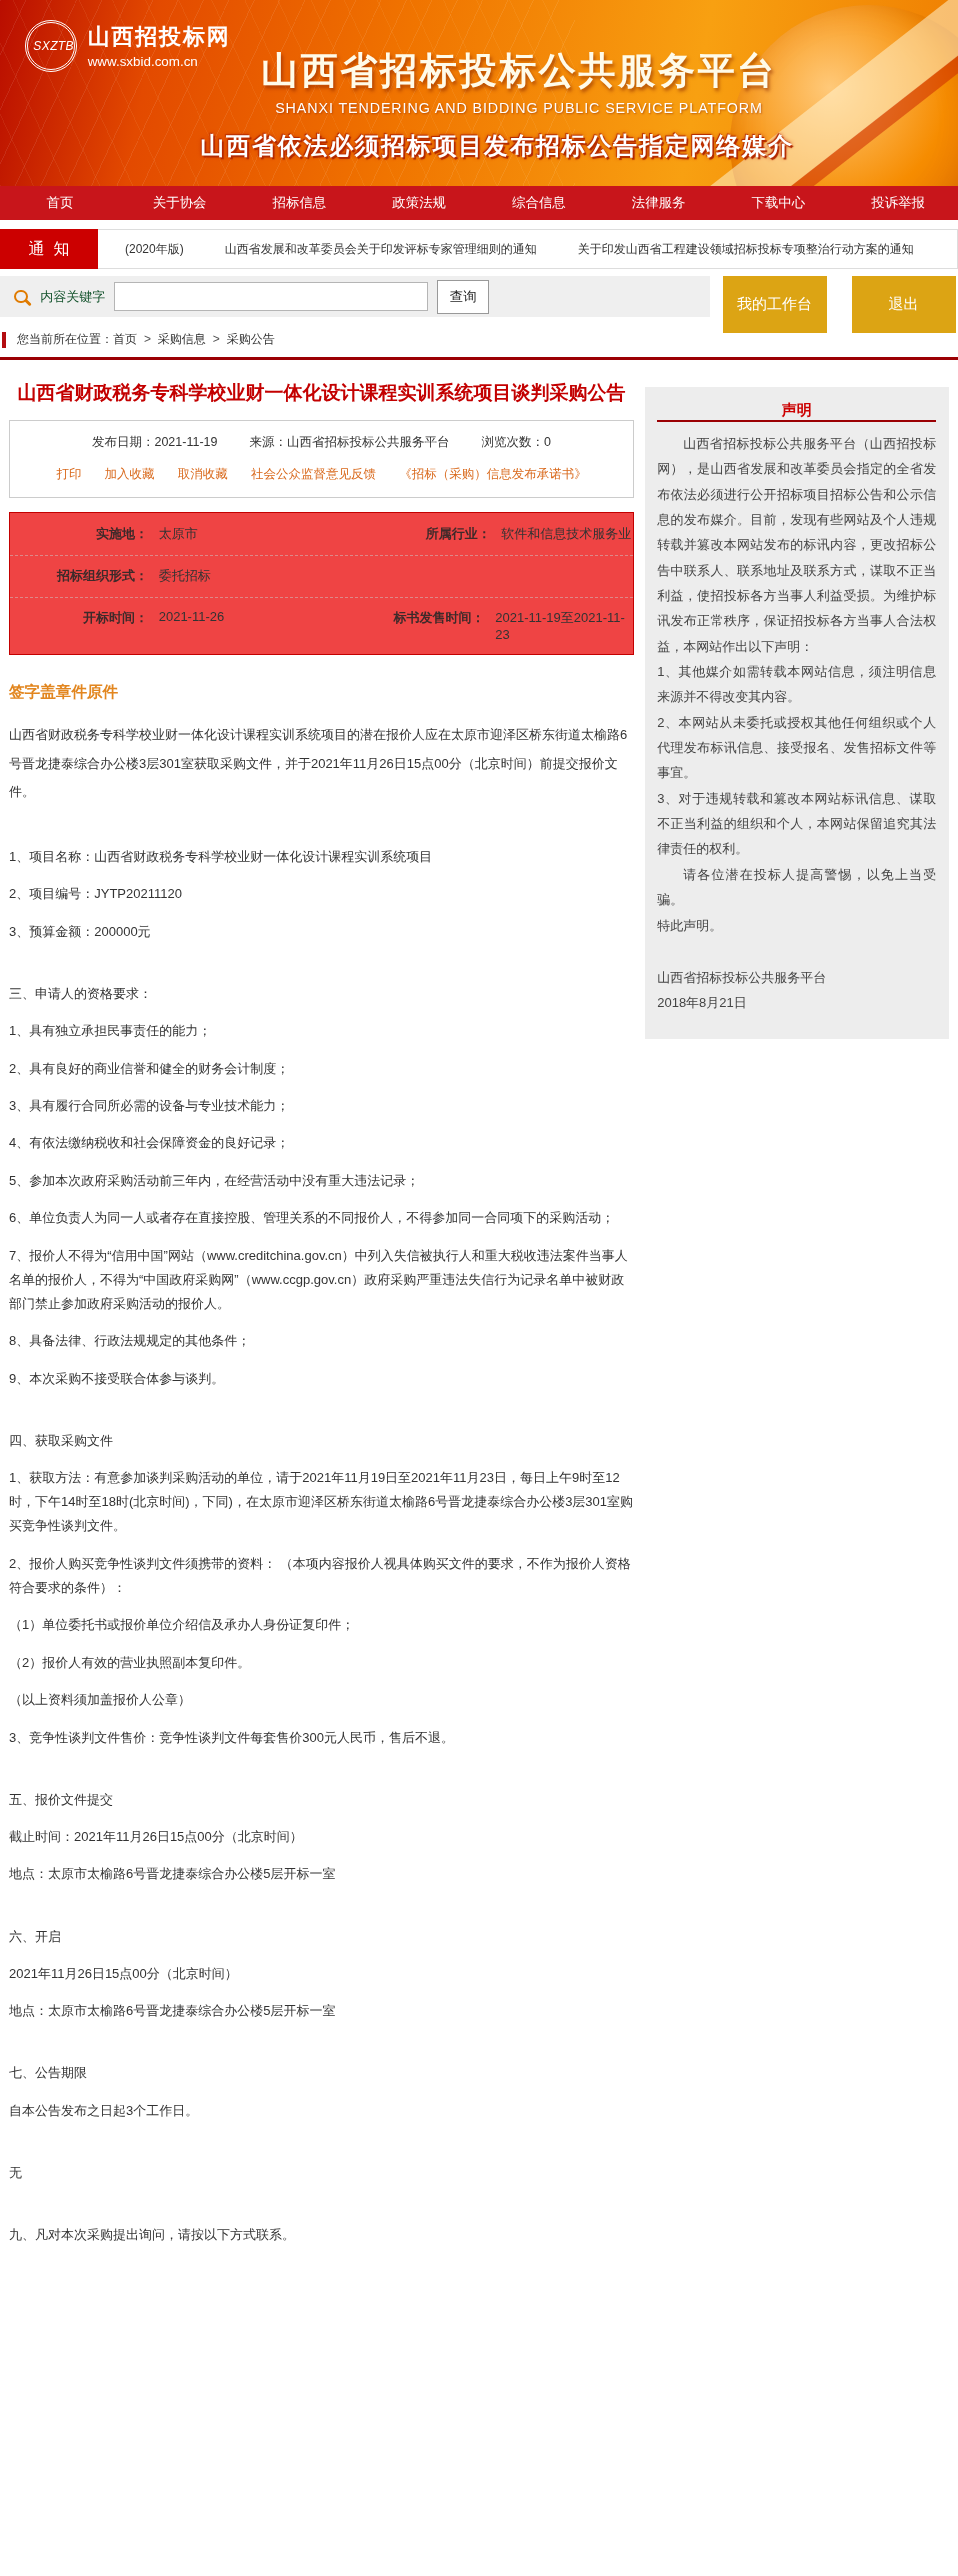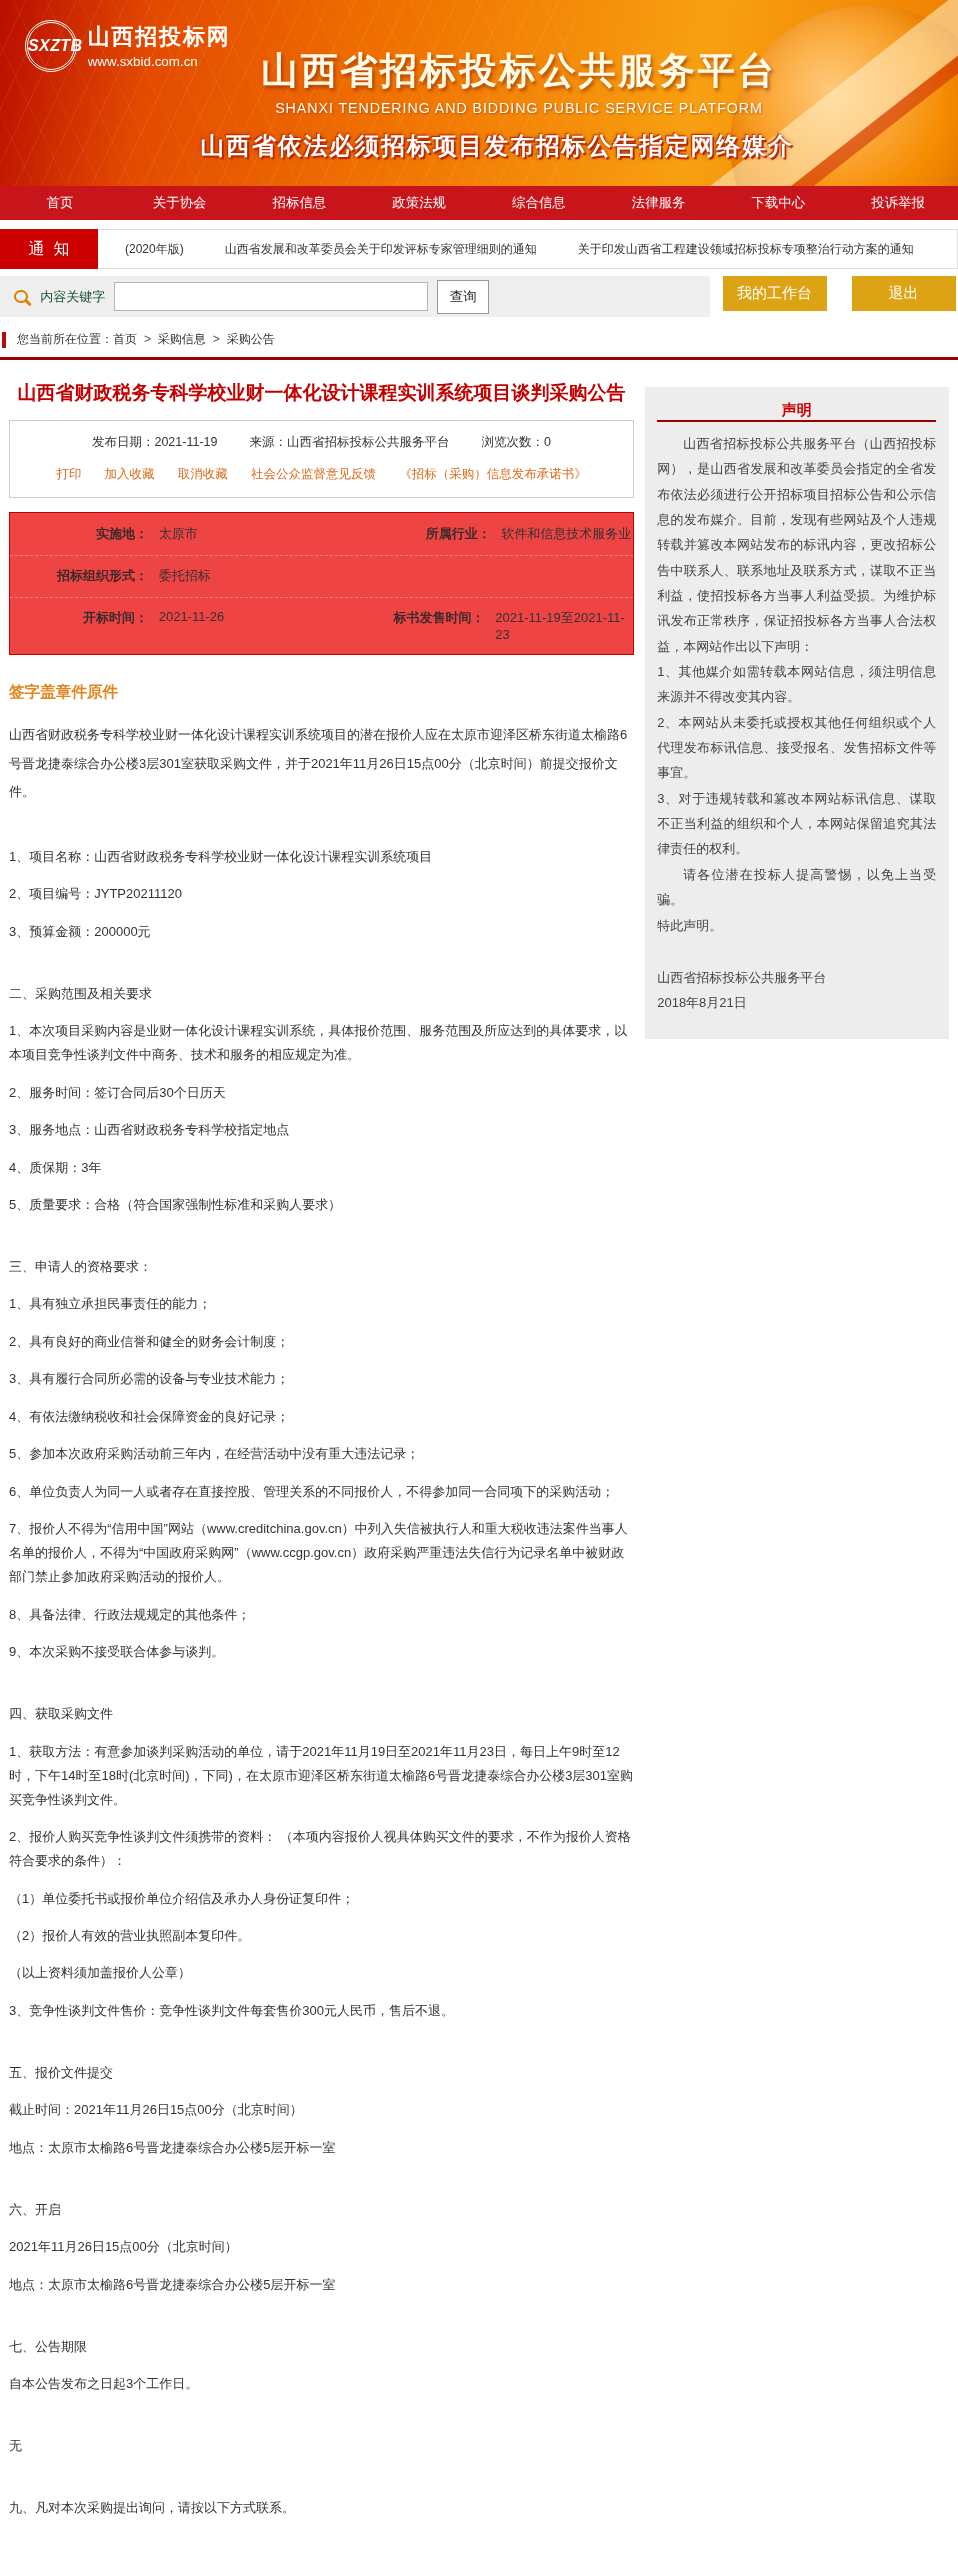--- a/index.html
+++ b/index.html
@@ -15,22 +15,22 @@
       repeating-linear-gradient(65deg, rgba(255,230,180,.3) 0 0.9px, transparent 0.9px 30px); }
   .globe { position:absolute; right:-49px; top:5.4px; width:277px; height:277px; border-radius:50%;
     background:radial-gradient(circle at 36% 30%, #ffc979 0%, #f68c00 45%, #d25b00 100%);
     box-shadow:inset -16px -21.4px 45px rgba(150,40,0,.45); }
   .globe-band { position:absolute; right:-54px; top:107px; width:384px; height:50px;
     background:rgba(255,242,205,.55); transform:rotate(-38deg); }
   .globe-band2 { position:absolute; right:-71px; top:152px; width:384px; height:14.3px;
     background:rgba(200,30,0,.5); transform:rotate(-38deg); }
   .logo-row { position:absolute; left:25px; top:19.6px; display:flex; align-items:center; }
   .logo-circle { width:52px; height:52px; border:3.6px double #fff; border-radius:50%;
-    display:flex; align-items:center; justify-content:flex-start; color:#fff; font-style:italic;
-    font-weight:bold; font-size:16px; letter-spacing:0.4px; }
+    display:flex; align-items:center; justify-content:flex-end; color:#fff; font-style:italic;
+    font-weight:normal; font-size:12px; letter-spacing:0.4px; }
   .logo-text { margin-left:10.7px; color:#fff; }
   .logo-name { font-size:22px; font-weight:bold; letter-spacing:1.8px; }
   .logo-url { font-size:13.4px; margin-top:1.8px; }
   .banner-title { position:relative; text-align:center; padding:46px 0 0 80px; color:#fffbe9;
     font-size:37px; font-weight:bold; letter-spacing:2.7px; text-shadow:1.8px 2.7px 3.6px rgba(130,30,0,.55); }
   .banner-subtitle { position:relative; text-align:center; padding-left:80px; color:#fff;
     font-size:14.3px; letter-spacing:0.9px; margin-top:3.6px; text-shadow:0.9px 0.9px 1.8px rgba(130,30,0,.5); }
   .banner-slogan { position:relative; text-align:center; padding-left:36px; margin-top:14.3px;
     color:#fff; font-size:24px; font-weight:bold; letter-spacing:1.8px;
     text-shadow:0 0 4.5px #c23000, 1.8px 1.8px 0.9px #ad2600, -0.9px -0.9px 0.9px #ad2600; }
@@ -52,21 +52,21 @@
   .search-row { display:flex; margin-top:7.1px; height:41px; }
   .search-main { width:710px; background:#efefef; display:flex; align-items:center; padding:0 10.7px; }
   .mag-icon { width:13.4px; height:13.4px; border:2.7px solid #e07b00; border-radius:50%;
     display:inline-block; position:relative; margin-left:3.6px; }
   .mag-icon::after { content:''; position:absolute; width:8px; height:2.7px; background:#e07b00;
     transform:rotate(45deg); right:-6.3px; bottom:-2.7px; border-radius:1.8px; }
   .search-label { font-size:13px; color:#14532d; margin:0 9px 0 12.5px; }
   .search-input { width:314px; height:29px; border:0.9px solid #b5b5b5; background:#fff; padding:0 7.1px; font-size:12.5px; }
   .search-btn { margin-left:9px; width:52px; height:34px; background:#fff; border:0.9px solid #999;
     font-size:13.4px; color:#222; cursor:pointer; }
-  .gold-btn { width:104px; height:35px; border:none; background:#dca414; color:#fff;
+  .gold-btn { width:104px; height:57px; border:none; background:#dca414; color:#fff;
     font-size:15px; cursor:pointer; }
   .gold-btn.first { margin-left:12.5px; }
   .gold-btn.second { margin-left:25px; }
 
   
   .breadcrumb { display:flex; align-items:center; margin:14.3px 0 9px; font-size:12px; color:#333; }
   .crumb-bar { width:4.5px; height:16px; background:#b30d10; margin:0 10.7px 0 1.8px; display:inline-block; }
   .crumb-link { color:#333; text-decoration:none; cursor:pointer; }
   .crumb-sep { color:#555; margin:0 3.6px; }
   .red-rule { height:2.7px; background:#9b0003; }
@@ -208,28 +208,20 @@
 
       <h2 class="stamp">签字盖章件原件</h2>
       <p class="intro">山西省财政税务专科学校业财一体化设计课程实训系统项目的潜在报价人应在太原市迎泽区桥东街道太榆路6号晋龙捷泰综合办公楼3层301室获取采购文件，并于2021年11月26日15点00分（北京时间）前提交报价文件。</p>
       <div id="sections">
           <div class="section">
             <p class="body-line">1、项目名称：山西省财政税务专科学校业财一体化设计课程实训系统项目</p>
             <p class="body-line">2、项目编号：JYTP20211120</p>
             <p class="body-line">3、预算金额：200000元</p>
           </div>
           <div class="section">
-            <p class="body-line">二、采购范围及相关要求</p>
-            <p class="body-line">1、本次项目采购内容是业财一体化设计课程实训系统，具体报价范围、服务范围及所应达到的具体要求，以本项目竞争性谈判文件中商务、技术和服务的相应规定为准。</p>
-            <p class="body-line">2、服务时间：签订合同后30个日历天</p>
-            <p class="body-line">3、服务地点：山西省财政税务专科学校指定地点</p>
-            <p class="body-line">4、质保期：3年</p>
-            <p class="body-line">5、质量要求：合格（符合国家强制性标准和采购人要求）</p>
-          </div>
-          <div class="section">
             <p class="body-line">三、申请人的资格要求：</p>
             <p class="body-line">1、具有独立承担民事责任的能力；</p>
             <p class="body-line">2、具有良好的商业信誉和健全的财务会计制度；</p>
             <p class="body-line">3、具有履行合同所必需的设备与专业技术能力；</p>
             <p class="body-line">4、有依法缴纳税收和社会保障资金的良好记录；</p>
             <p class="body-line">5、参加本次政府采购活动前三年内，在经营活动中没有重大违法记录；</p>
             <p class="body-line">6、单位负责人为同一人或者存在直接控股、管理关系的不同报价人，不得参加同一合同项下的采购活动；</p>
             <p class="body-line">7、报价人不得为“信用中国”网站（www.creditchina.gov.cn）中列入失信被执行人和重大税收违法案件当事人名单的报价人，不得为“中国政府采购网”（www.ccgp.gov.cn）政府采购严重违法失信行为记录名单中被财政部门禁止参加政府采购活动的报价人。</p>
             <p class="body-line">8、具备法律、行政法规规定的其他条件；</p>
             <p class="body-line">9、本次采购不接受联合体参与谈判。</p>

